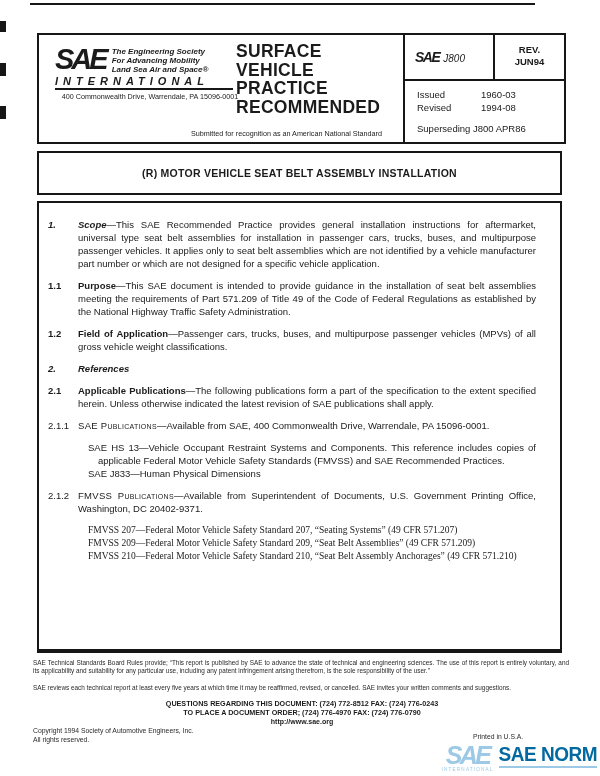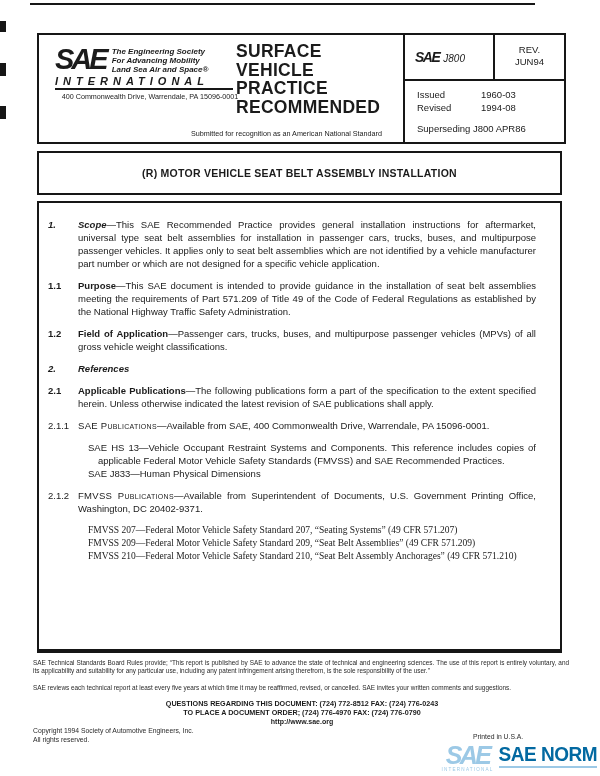--- a/index.html
+++ b/index.html
@@ -30,21 +30,21 @@
   .doc-type{position:absolute;left:197px;top:7px;font-weight:bold;font-size:17.5px;line-height:18.5px;letter-spacing:.3px;}
   .submitted{position:absolute;left:152px;bottom:4px;font-size:7.2px;white-space:nowrap;}
 
   .vline1{position:absolute;left:364px;top:0;bottom:0;width:2px;background:#161616;}
   .vline2{position:absolute;left:454px;top:0;height:44px;width:2px;background:#161616;}
   .hline1{position:absolute;left:364px;right:0;top:44px;height:2px;background:#161616;}
 
   .code-cell{position:absolute;left:366px;top:0;width:88px;height:44px;display:flex;align-items:center;padding-left:10px;box-sizing:border-box;}
   .sae-small{font-style:italic;font-weight:900;font-size:14px;letter-spacing:-1.5px;padding-right:4px;}
   .code-num{font-size:10px;padding-top:2px;font-style:italic;}
-  .rev-cell{position:absolute;left:456px;top:0;right:0;height:52px;text-align:center;font-weight:normal;font-size:9.5px;line-height:12px;padding-top:9px;box-sizing:border-box;}
+  .rev-cell{position:absolute;left:456px;top:0;right:0;height:52px;text-align:center;font-weight:bold;font-size:9.5px;line-height:12px;padding-top:9px;box-sizing:border-box;}
   .issue-cell{position:absolute;left:366px;top:46px;right:0;bottom:0;padding:8px 0 0 12px;font-size:9.5px;line-height:12.5px;box-sizing:border-box;}
   .date-row .lbl{display:inline-block;width:64px;}
   .superseding{margin-top:9px;}
 
   
   .title-box{left:37px;top:151px;width:525px;height:44px;border:2px solid #161616;display:flex;align-items:center;justify-content:center;box-sizing:border-box;}
   .doc-title{font-weight:bold;font-size:10.5px;letter-spacing:.25px;}
 
   
   .body-box{left:37px;top:201px;width:525px;height:452px;border:2px solid #161616;border-bottom-width:4px;box-sizing:border-box;}

